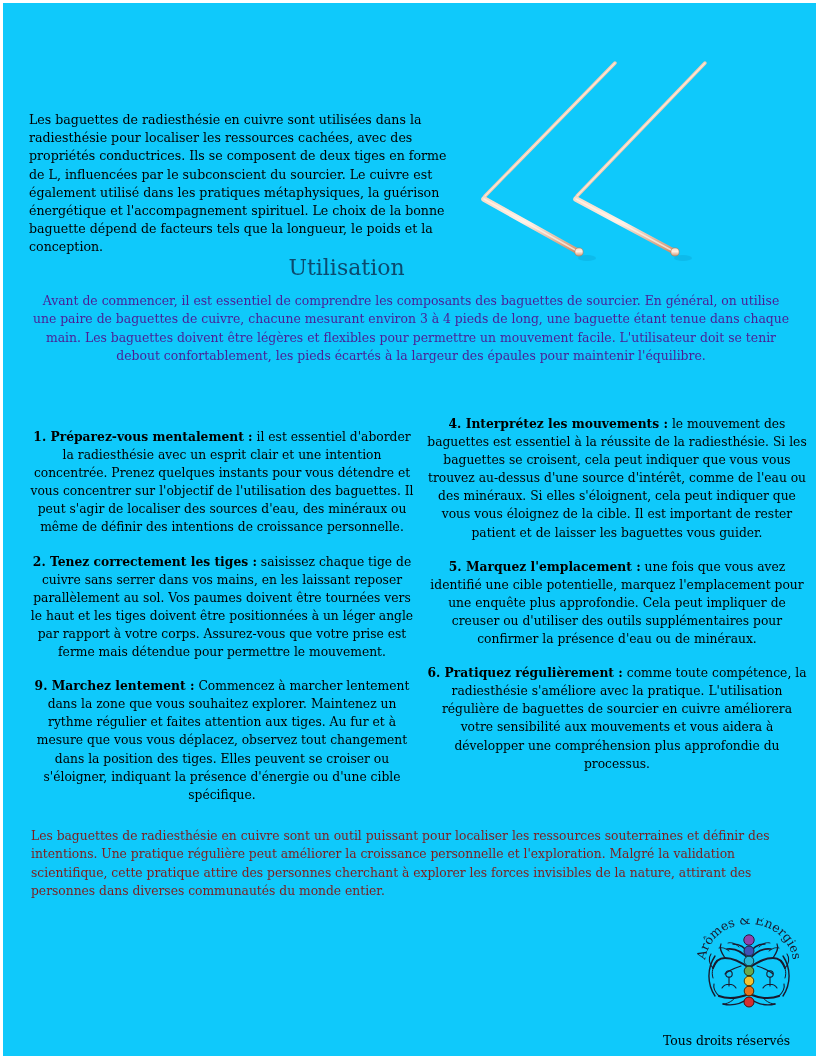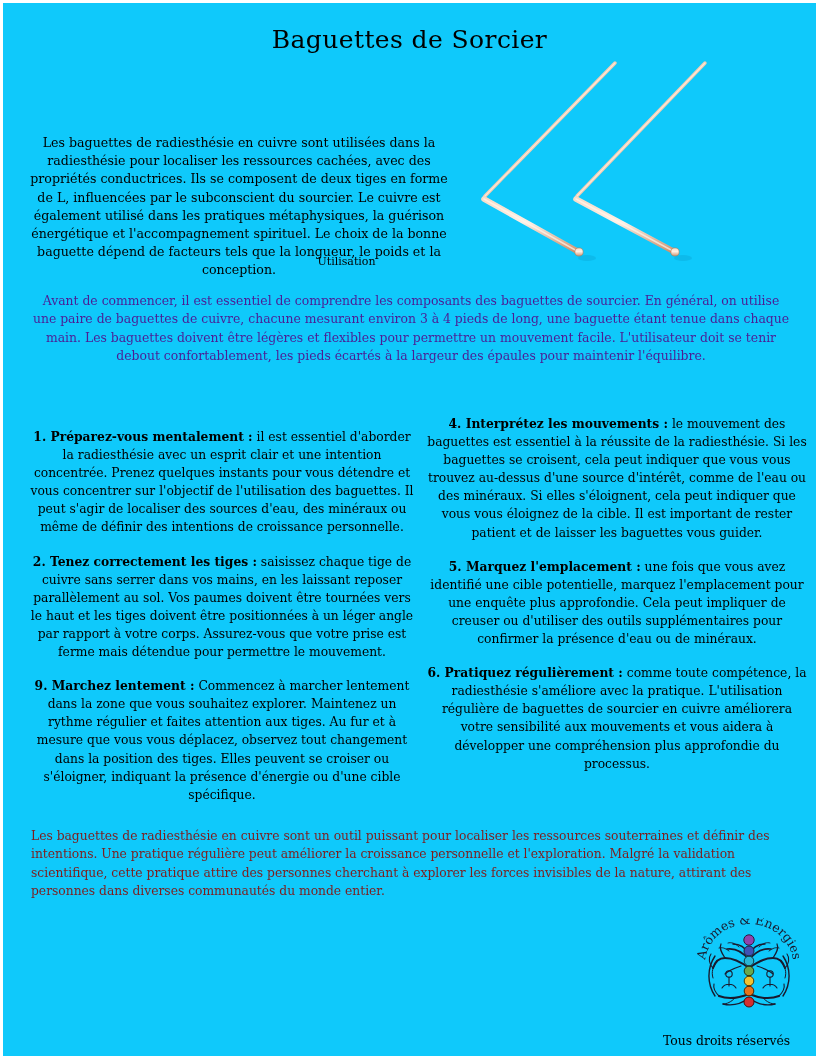--- a/index.html
+++ b/index.html
@@ -39,42 +39,41 @@
 
   
   #intro {
     position: absolute;
     left: 26px;
     top: 108px;
     width: 420px;
     font-size: 12.6px;
     line-height: 18.2px;
     color: #000000;
-    text-align: center;
-    margin-top: 23px;
+    text-align: left;
   }
 
   
   #rods {
     position: absolute;
     left: 452px;
     top: 48px;
     width: 260px;
     height: 215px;
   }
 
   
   #util-heading {
     position: absolute;
     left: 0;
     top: 252px;
     width: 687px;
     text-align: center;
-    font-size: 11px;
-    color: #000000;
+    font-size: 22px;
+    color: #0c4a6e;
   }
   #util-body {
     position: absolute;
     left: 28px;
     top: 289px;
     width: 760px;
     font-size: 12.4px;
     line-height: 18.4px;
     text-align: center;
     color: #4c1d95;
@@ -144,21 +143,20 @@
     font-size: 12.4px;
     color: #000000;
     margin-top: 16px;
   }
 </style>
 </head>
 <body>
 
 <div id="page" style="background: rgb(15, 201, 251);">
 
-  <div id="title">Baguettes de Sorcier</div>
 
   <div id="intro">Les baguettes de radiesthésie en cuivre sont utilisées dans la radiesthésie pour localiser les ressources cachées, avec des propriétés conductrices. Ils se composent de deux tiges en forme de L, influencées par le subconscient du sourcier. Le cuivre est également utilisé dans les pratiques métaphysiques, la guérison énergétique et l'accompagnement spirituel. Le choix de la bonne baguette dépend de facteurs tels que la longueur, le poids et la conception.</div>
 
   <div id="rods">
     <svg width="260" height="215" viewBox="0 0 260 215">
       <defs>
         <linearGradient id="cu1" x1="0" y1="0" x2="1" y2="1">
           <stop offset="0%" stop-color="#d99a72"></stop>
           <stop offset="35%" stop-color="#fbe6d6"></stop>
           <stop offset="65%" stop-color="#e5b28f"></stop>

